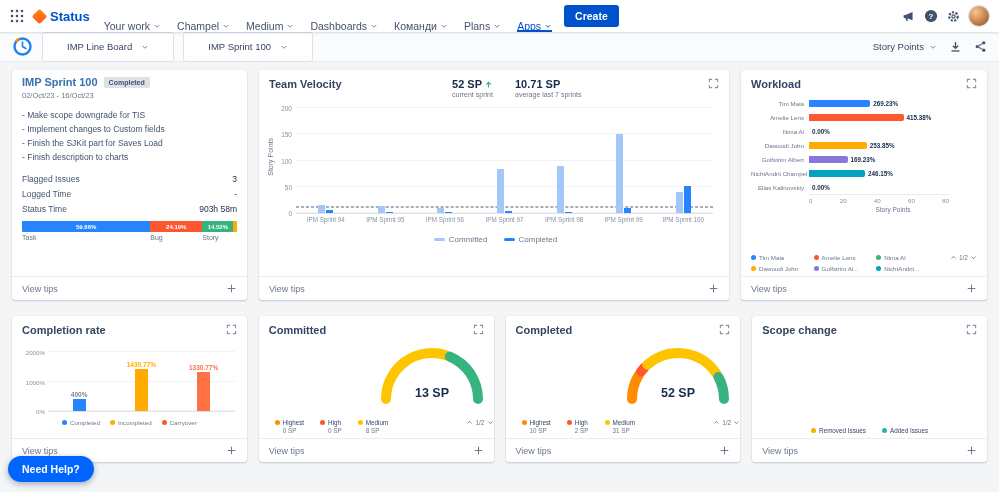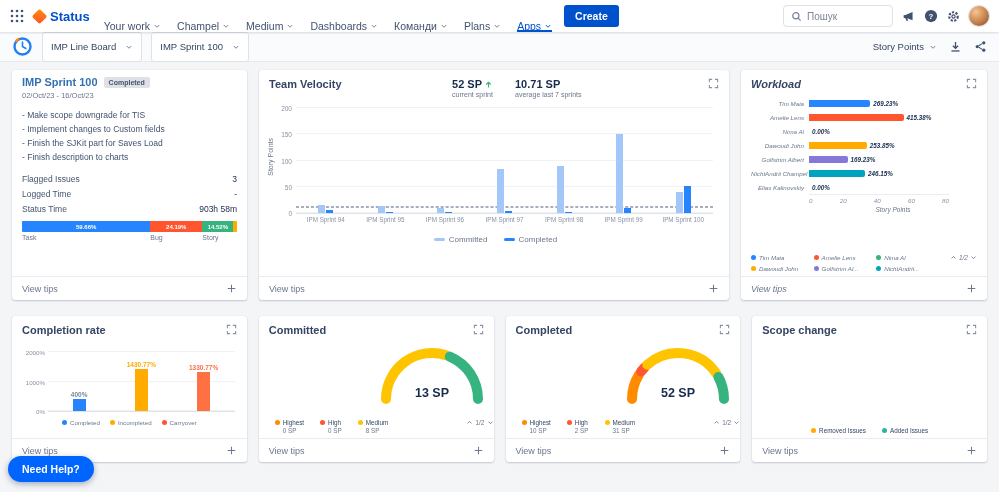--- a/index.html
+++ b/index.html
@@ -23,36 +23,36 @@
   .create-btn{background:#0052cc;color:#fff;border:none;font-size:10.5px;font-weight:bold;padding:5px 11px;border-radius:3px;cursor:pointer;font-family:inherit;margin-left:2px;}
   .nav-right{margin-left:auto;display:flex;align-items:center;gap:9px;}
   .search-box{display:flex;align-items:center;gap:5px;border:1.5px solid #dfe1e6;border-radius:4px;height:22px;padding:0 7px;width:110px;background:#fff;}
   .search-box input{border:none;outline:none;width:100%;font-size:10px;font-family:inherit;color:#172b4d;background:transparent;}
   .search-box input::placeholder{color:#7a869a;}
   .avatar{width:20px;height:20px;border-radius:50%;cursor:pointer;
           background:radial-gradient(circle at 35% 30%,#f6c590,#c07a45 60%,#6f4a2c);box-shadow:0 0 0 1px #dfe1e6;}
 
   
   .toolbar{height:30px;background:#fafbfc;border-bottom:1px solid #e8eaee;display:flex;align-items:center;padding:0 12px;gap:9px;}
-  .select-btn{display:flex;align-items:center;gap:9px;background:#fff;border:1px solid #dfe1e6;border-radius:3px;height:30px;padding:0 8px;
+  .select-btn{display:flex;align-items:center;gap:9px;background:#fff;border:1px solid #dfe1e6;border-radius:3px;height:30px;padding:0 24px;
               font-size:9.5px;color:#344563;cursor:pointer;font-family:inherit;white-space:nowrap;}
   .select-btn .chev{color:#6b778c;}
   .toolbar-right{margin-left:auto;display:flex;align-items:center;gap:12px;}
   .metric-btn{display:flex;align-items:center;gap:5px;font-size:9.5px;color:#344563;background:none;border:none;cursor:pointer;font-family:inherit;}
 
   
   .content{padding:8px 12px 0;}
   .row{display:flex;gap:12px;}
   .row1{height:230px;}
   .row2{height:146px;margin-top:16px;}
   .card{background:#fff;border-radius:3px;box-shadow:0 1px 2px rgba(9,30,66,.2),0 0 1px rgba(9,30,66,.12);
         display:flex;flex-direction:column;min-width:0;}
   .card-sprint{width:235px;}
   .card-velocity{flex:1;}
-  .card-workload{width:246px;font-style:italic;}
+  .card-workload{width:246px;}
   .row2 .card{flex:1;}
   .card-header{display:flex;align-items:flex-start;padding:8px 10px 2px;}
   .card-title{font-size:11px;font-weight:bold;color:#344563;}
   .expand{margin-left:auto;color:#8993a4;cursor:pointer;display:flex;}
   .card-footer{margin-top:auto;border-top:1px solid #ebecf0;padding:6px 10px;display:flex;align-items:center;}
   .view-tips{font-size:9px;color:#6b778c;cursor:pointer;}
   .plus{margin-left:auto;color:#6b778c;cursor:pointer;display:flex;}
 
   
   .sprint-body{padding:6px 10px 0;}
@@ -214,29 +214,20 @@
           <span>Apps</span>
           <span class="chev">
             <svg width="8" height="8" viewBox="0 0 16 16">
               <path d="M3.5 6l4.5 4.5L12.5 6" fill="none" stroke="currentColor" stroke-width="1.8"></path>
             </svg>
           </span>
         </span>
       </nav>
     <button class="create-btn">Create</button>
     <div class="nav-right">
-      <label class="search-box">
-        <span class="icon-btn">
-          <svg width="11" height="11" viewBox="0 0 16 16">
-              <circle cx="7" cy="7" r="4.5" fill="none" stroke="#7a869a" stroke-width="1.8"></circle>
-              <path d="M10.5 10.5L14 14" stroke="#7a869a" stroke-width="1.8"></path>
-            </svg>
-        </span>
-        <input placeholder="Пошук" style="">
-      </label>
       <span class="icon-btn">
         <svg width="13" height="13" viewBox="0 0 16 16">
             <path d="M2 6.5v3l2.2.5 1.5 3.6 1.9-.7-1.2-2.9L13 12.5v-10L4.2 6z" fill="#42526e"></path>
           </svg>
       </span>
       <span class="icon-btn">
         <svg width="14" height="14" viewBox="0 0 16 16">
             <circle cx="8" cy="8" r="7" fill="#42526e"></circle>
             <text x="8" y="11.3" text-anchor="middle" font-size="9" font-weight="bold" fill="#ffffff">?</text>
           </svg>

